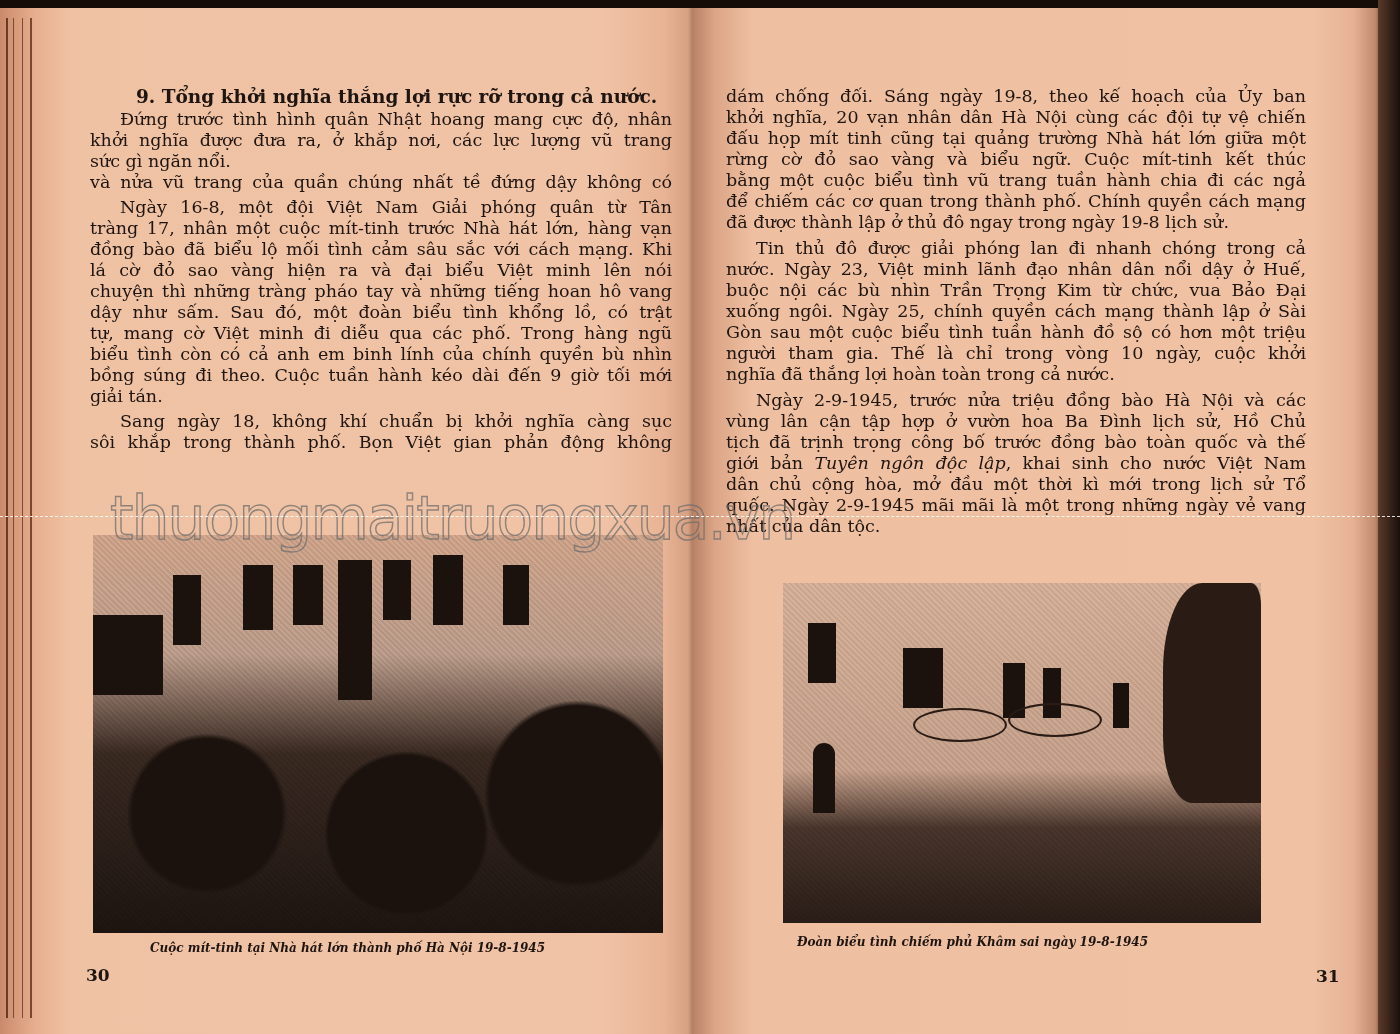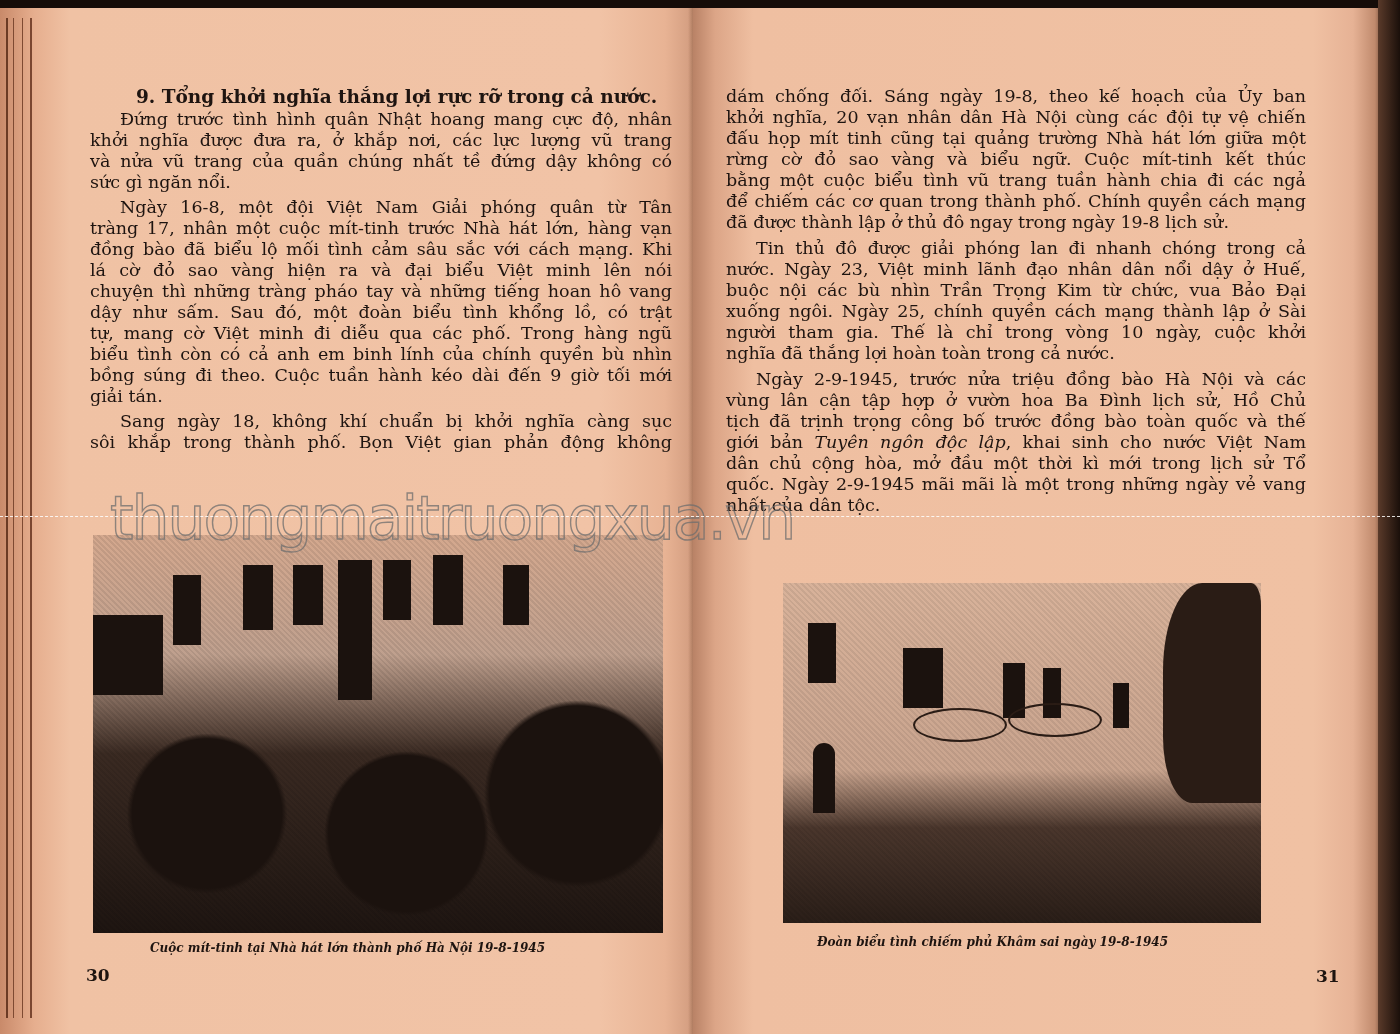--- a/index.html
+++ b/index.html
@@ -29,21 +29,21 @@
           repeating-linear-gradient(45deg,rgba(0,0,0,.08) 0 2px,transparent 2px 4px),
           linear-gradient(180deg,#d4a88e 0%,#bfa08e 30%,#3a2a22 55%,#1e1511 100%);}
   .photo.p1{left:93px;top:527px;width:570px;height:398px;}
   .photo.p2{left:90px;top:575px;width:478px;height:340px;
          background:
           repeating-linear-gradient(45deg,rgba(0,0,0,.07) 0 2px,transparent 2px 4px),
           linear-gradient(180deg,#d8b29a 0%,#c9a48e 55%,#4a362c 72%,#2a1e18 100%);}
   .win{position:absolute;background:#1b120e;}
   .caption{position:absolute;font-style:italic;font-weight:bold;font-size:12px;white-space:nowrap;}
   .left .caption{left:150px;top:933px;}
-  .right .caption{left:124px;top:927px;}
+  .right .caption{left:104px;top:927px;}
   .pageno{position:absolute;font-weight:bold;font-size:17px;}
   .left .pageno{left:86px;top:957px;}
   .right .pageno{left:591px;top:958px;margin-left:32px;}
   .watermark{position:absolute;left:0;top:468px;width:1400px;height:100px;pointer-events:none;
       font-family:"DejaVu Sans","Liberation Sans",sans-serif;font-size:60px;line-height:100px;
       color:transparent;-webkit-text-stroke:1.4px rgba(110,110,110,.75);letter-spacing:-2px;
       padding-left:110px;white-space:nowrap;box-sizing:border-box;}
   .dash{position:absolute;left:0;top:516px;width:1400px;height:0;border-top:1.5px dashed rgba(255,255,255,.85);}
   .topshadow{position:absolute;left:0;top:0;width:1400px;height:10px;background:#150c08;}
   .gutter{position:absolute;left:688px;top:8px;width:10px;height:1026px;
@@ -55,22 +55,22 @@
 
 <div class="spread">
   <div class="topshadow"></div>
 
   <div class="page left">
     <div class="edge-lines"></div>
     <div class="text">
       <div class="heading">9. Tổng khởi nghĩa thắng lợi rực rỡ trong cả nước.</div>
       <span class="line" style="text-indent:30px">Đứng trước tình hình quân Nhật hoang mang cực độ, nhân</span>
       <span class="line">khởi nghĩa được đưa ra, ở khắp nơi, các lực lượng vũ trang</span>
+      <span class="line" style="text-align-last:left">sức gì ngăn nổi.</span>
       <span class="line">và nửa vũ trang của quần chúng nhất tề đứng dậy không có</span>
-      <span class="line" style="text-align-last:left">sức gì ngăn nổi.</span>
       <span class="line" style="text-indent:30px;margin-top:4px">Ngày 16-8, một đội Việt Nam Giải phóng quân từ Tân</span>
       <span class="line">tràng 17, nhân một cuộc mít-tinh trước Nhà hát lớn, hàng vạn</span>
       <span class="line">đồng bào đã biểu lộ mối tình cảm sâu sắc với cách mạng. Khi</span>
       <span class="line">lá cờ đỏ sao vàng hiện ra và đại biểu Việt minh lên nói</span>
       <span class="line">chuyện thì những tràng pháo tay và những tiếng hoan hô vang</span>
       <span class="line">dậy như sấm. Sau đó, một đoàn biểu tình khổng lồ, có trật</span>
       <span class="line">tự, mang cờ Việt minh đi diễu qua các phố. Trong hàng ngũ</span>
       <span class="line">biểu tình còn có cả anh em binh lính của chính quyền bù nhìn</span>
       <span class="line">bồng súng đi theo. Cuộc tuần hành kéo dài đến 9 giờ tối mới</span>
       <span class="line" style="text-align-last:left">giải tán.</span>
@@ -100,20 +100,21 @@
       <span class="line">khởi nghĩa, 20 vạn nhân dân Hà Nội cùng các đội tự vệ chiến</span>
       <span class="line">đấu họp mít tinh cũng tại quảng trường Nhà hát lớn giữa một</span>
       <span class="line">rừng cờ đỏ sao vàng và biểu ngữ. Cuộc mít-tinh kết thúc</span>
       <span class="line">bằng một cuộc biểu tình vũ trang tuần hành chia đi các ngả</span>
       <span class="line">để chiếm các cơ quan trong thành phố. Chính quyền cách mạng</span>
       <span class="line" style="text-align-last:left">đã được thành lập ở thủ đô ngay trong ngày 19-8 lịch sử.</span>
       <span class="line" style="text-indent:30px;margin-top:5px">Tin thủ đô được giải phóng lan đi nhanh chóng trong cả</span>
       <span class="line">nước. Ngày 23, Việt minh lãnh đạo nhân dân nổi dậy ở Huế,</span>
       <span class="line">buộc nội các bù nhìn Trần Trọng Kim từ chức, vua Bảo Đại</span>
       <span class="line">xuống ngôi. Ngày 25, chính quyền cách mạng thành lập ở Sài</span>
+      <span class="line">Gòn sau một cuộc biểu tình tuần hành đồ sộ có hơn một triệu</span>
       <span class="line">người tham gia. Thế là chỉ trong vòng 10 ngày, cuộc khởi</span>
       <span class="line" style="text-align-last:left">nghĩa đã thắng lợi hoàn toàn trong cả nước.</span>
       <span class="line" style="text-indent:30px;margin-top:5px">Ngày 2-9-1945, trước nửa triệu đồng bào Hà Nội và các</span>
       <span class="line">vùng lân cận tập hợp ở vườn hoa Ba Đình lịch sử, Hồ Chủ</span>
       <span class="line">tịch đã trịnh trọng công bố trước đồng bào toàn quốc và thế</span>
       <span class="line"><span>giới bản </span><i>Tuyên ngôn độc lập</i><span>, khai sinh cho nước Việt Nam</span></span>
       <span class="line">dân chủ cộng hòa, mở đầu một thời kì mới trong lịch sử Tổ</span>
       <span class="line">quốc. Ngày 2-9-1945 mãi mãi là một trong những ngày vẻ vang</span>
       <span class="line" style="text-align-last:left">nhất của dân tộc.</span>
     </div>

